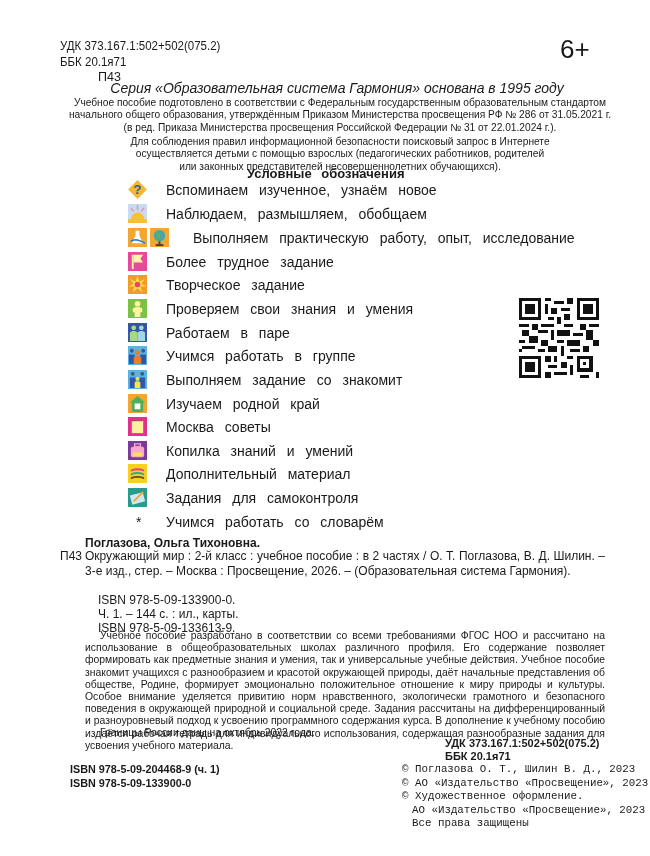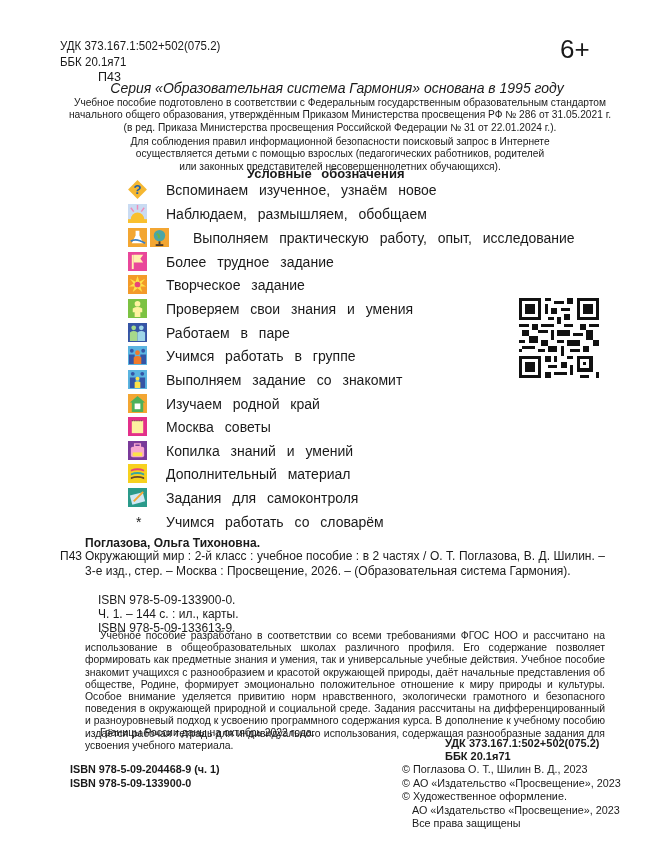--- a/index.html
+++ b/index.html
@@ -21,21 +21,21 @@
   .qr { left: 519px; top: 298px; width: 80px; height: 80px; }
   .author { left: 85px; top: 536px; font-size: 12px; font-weight: bold; }
   .p43-entry { left: 60px; top: 549px; font-size: 12px; }
   .biblio { left: 85px; top: 549px; width: 520px; font-size: 12px; line-height: 14.5px; text-align: justify; }
   .isbn-line { left: 98px; font-size: 12px; }
   .abstract { left: 85px; width: 520px; top: 630px; font-size: 10.4px; line-height: 12.2px; text-align: justify; text-indent: 15px; }
   .borders { left: 100px; top: 727px; font-size: 10.4px; }
   .udk-bottom { left: 445px; top: 737px; font-size: 11px; font-weight: bold; line-height: 13px; }
   .isbn-bottom { left: 70px; top: 763px; font-size: 10.8px; font-weight: bold; line-height: 13.5px; }
   .copyright { left: 402px; top: 763px; font-size: 10.8px; line-height: 13.5px; }
-  .copyright div { white-space: nowrap; }
+  .copyright div { white-space: nowrap; font-family: Liberation Mono, monospace; }
   .cp-indent { padding-left: 10px; }
 </style>
 </head>
 <body>
 
 <div class="abs udk-top">
   <div>УДК 373.167.1:502+502(075.2)</div>
   <div>ББК 20.1я71</div>
 </div>
 <div class="abs p43-top">П43</div>

